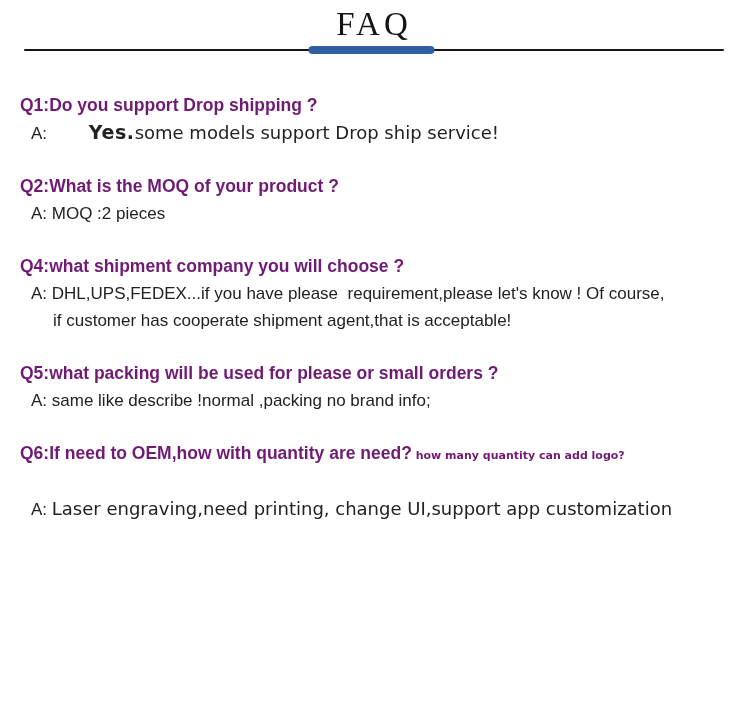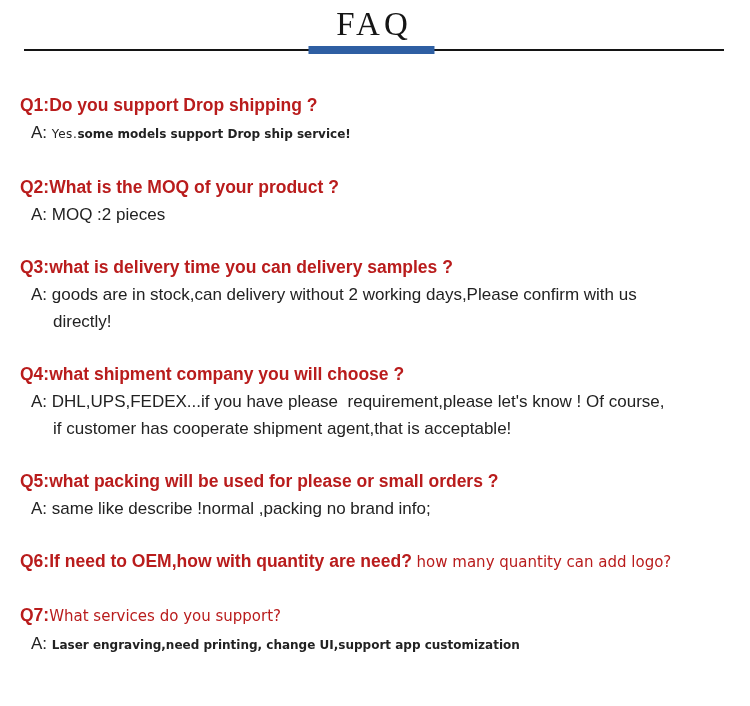--- a/index.html
+++ b/index.html
@@ -1,21 +1,21 @@
 <!DOCTYPE html>
 <html style="--accent: #2e5fa3; --line-color: #141414; --text-color: #1b1b1b; --bg-color: #ffffff;"><head>
 <meta charset="utf-8">
 <style>
   :root {
     --accent: #2e5fa3;
     --line-color: #141414;
     --text-color: #1b1b1b;
     --bg-color: #ffffff;
   }
-  * { margin: 0; padding: 0; box-sizing: border-box; }
+  * { margin: 0; padding: 0; box-sizing: border-box; border-radius: 24px; }
   html, body { background: var(--bg-color); }
   body {
     width: 750px;
     height: 706px;
     overflow: hidden;
     font-family: "Liberation Sans", sans-serif;
     color: var(--text-color);
   }
   .page {
     width: 750px;
@@ -53,37 +53,37 @@
     height: 8px;
     background: var(--accent);
   }
   
   .faq-list { margin-top: 36px; }
   .qa { margin-bottom: 26px; }
   .question {
     font-size: 17.5px;
     line-height: 27px;
     font-weight: 700;
-    color: #b91c1c;
+    color: #701a75;
     white-space: pre-wrap;
   }
   .answer-line {
     font-size: 17px;
     line-height: 27px;
     padding-left: 11px;
     color: #222222;
     white-space: pre-wrap;
   }
   .answer-line.cont { padding-left: 33px; }
   
   .seg-b  { font-weight: 700; font-family: "Liberation Sans", sans-serif; }
   .seg-r  { font-weight: 400; font-family: "Liberation Sans", sans-serif; }
-  .seg-alt  { font-weight: 700; font-family: "DejaVu Sans", sans-serif; font-size: 12px; margin-top: 29px; }
-  .seg-altq { font-weight: 400; font-family: "DejaVu Sans", sans-serif; font-size: 15px; }
-  .seg-yes  { font-weight: 400; font-family: "DejaVu Sans", sans-serif; font-size: 12px; letter-spacing: 0.6px; }
+  .seg-alt  { font-weight: 400; font-family: "DejaVu Sans", sans-serif; font-size: 18px; margin-top: 29px; }
+  .seg-altq { font-weight: 700; font-family: "DejaVu Sans", sans-serif; font-size: 11px; }
+  .seg-yes  { font-weight: 700; font-family: "DejaVu Sans", sans-serif; font-size: 19px; letter-spacing: 0.6px; margin-left: 37px; }
 </style>
 </head>
 <body>
 
 <div class="page">
   <div class="header">
     <div class="title">FAQ</div>
     <div class="divider">
       <div class="divider-line"></div>
       <div class="divider-accent"></div>
@@ -92,34 +92,28 @@
   <div class="faq-list">
       <div class="qa">
         <div class="question"><span class="seg-b">Q1:Do you support Drop shipping ?</span></div>
         <div class="answer-line"><span class="seg-r">A: </span><span class="seg-yes">Yes.</span><span class="seg-alt">some models support Drop ship service!</span></div>
       </div>
       <div class="qa">
         <div class="question"><span class="seg-b">Q2:What is the MOQ of your product ?</span></div>
         <div class="answer-line"><span class="seg-r">A: MOQ :2 pieces</span></div>
       </div>
       <div class="qa">
-        <div class="question"><span class="seg-b">Q3:what is delivery time you can delivery samples ?</span></div>
-        <div class="answer-line"><span class="seg-r">A: goods are in stock,can delivery without 2 working days,Please confirm with us</span></div>
-        <div class="answer-line cont"><span class="seg-r">directly!</span></div>
-      </div>
-      <div class="qa">
         <div class="question"><span class="seg-b">Q4:what shipment company you will choose ?</span></div>
         <div class="answer-line"><span class="seg-r">A: DHL,UPS,FEDEX...if you have please  requirement,please let's know ! Of course,</span></div>
         <div class="answer-line cont"><span class="seg-r">if customer has cooperate shipment agent,that is acceptable!</span></div>
       </div>
       <div class="qa">
         <div class="question"><span class="seg-b">Q5:what packing will be used for please or small orders ?</span></div>
         <div class="answer-line"><span class="seg-r">A: same like describe !normal ,packing no brand info;</span></div>
       </div>
       <div class="qa">
         <div class="question"><span class="seg-b">Q6:If need to OEM,how with quantity are need?</span><span class="seg-altq"> how many quantity can add logo?</span></div>
       </div>
       <div class="qa">
-        <div class="question"><span class="seg-b">Q7:</span><span class="seg-altq">What services do you support?</span></div>
         <div class="answer-line"><span class="seg-r">A: </span><span class="seg-alt">Laser engraving,need printing, change UI,support app customization</span></div>
       </div>
     </div>
 </div>
 
 </body></html>

